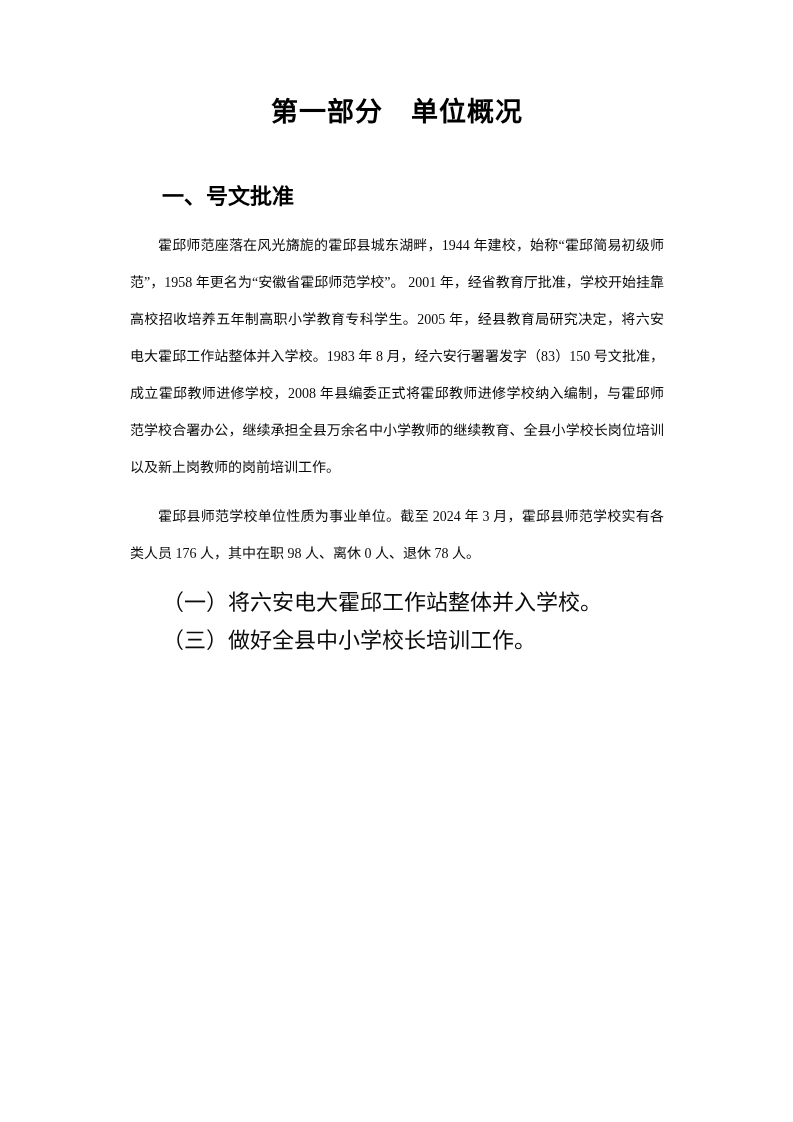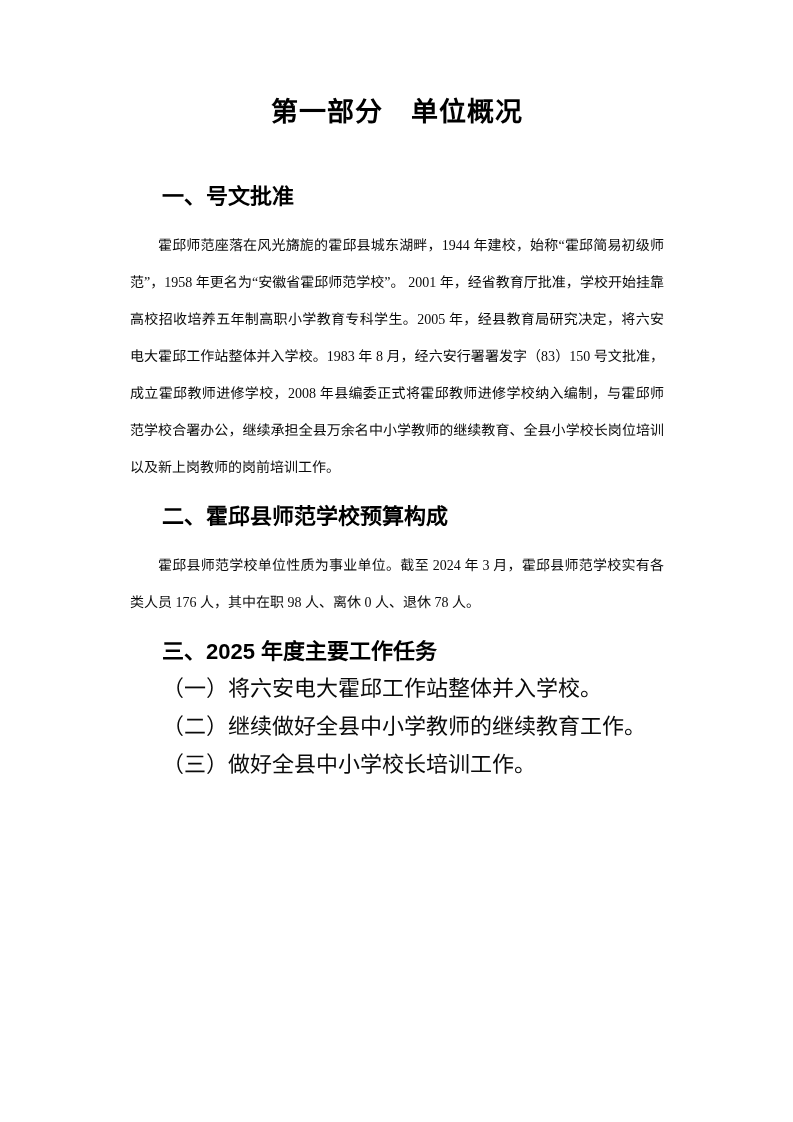--- a/index.html
+++ b/index.html
@@ -68,26 +68,23 @@
 <div class="page">
 
   <h1 class="doc-title">第一部分　单位概况</h1>
 
   <section>
     <h2 class="sec-heading">一、号文批准</h2>
     <p class="para">霍邱师范座落在风光旖旎的霍邱县城东湖畔，1944 年建校，始称“霍邱简易初级师范”，1958 年更名为“安徽省霍邱师范学校”。 2001 年，经省教育厅批准，学校开始挂靠高校招收培养五年制高职小学教育专科学生。2005 年，经县教育局研究决定，将六安电大霍邱工作站整体并入学校。1983 年 8 月，经六安行署署发字（83）150 号文批准，成立霍邱教师进修学校，2008 年县编委正式将霍邱教师进修学校纳入编制，与霍邱师范学校合署办公，继续承担全县万余名中小学教师的继续教育、全县小学校长岗位培训以及新上岗教师的岗前培训工作。</p>
   </section>
 
   <section>
-    <h2 class="sec-heading">二、霍邱县师范学校预算构成</h2>
     <p class="para">霍邱县师范学校单位性质为事业单位。截至 2024 年 3 月，霍邱县师范学校实有各类人员 176 人，其中在职 98 人、离休 0 人、退休 78 人。</p>
   </section>
 
   <section>
-    <h2 class="sec-heading">三、2025 年度主要工作任务</h2>
     <p class="task-item">（一）将六安电大霍邱工作站整体并入学校。</p>
-    <p class="task-item">（二）继续做好全县中小学教师的继续教育工作。</p>
     <p class="task-item">（三）做好全县中小学校长培训工作。</p>
   </section>
 
   <div class="page-number">- 4 -</div>
 
 </div>
 
 </body></html>

